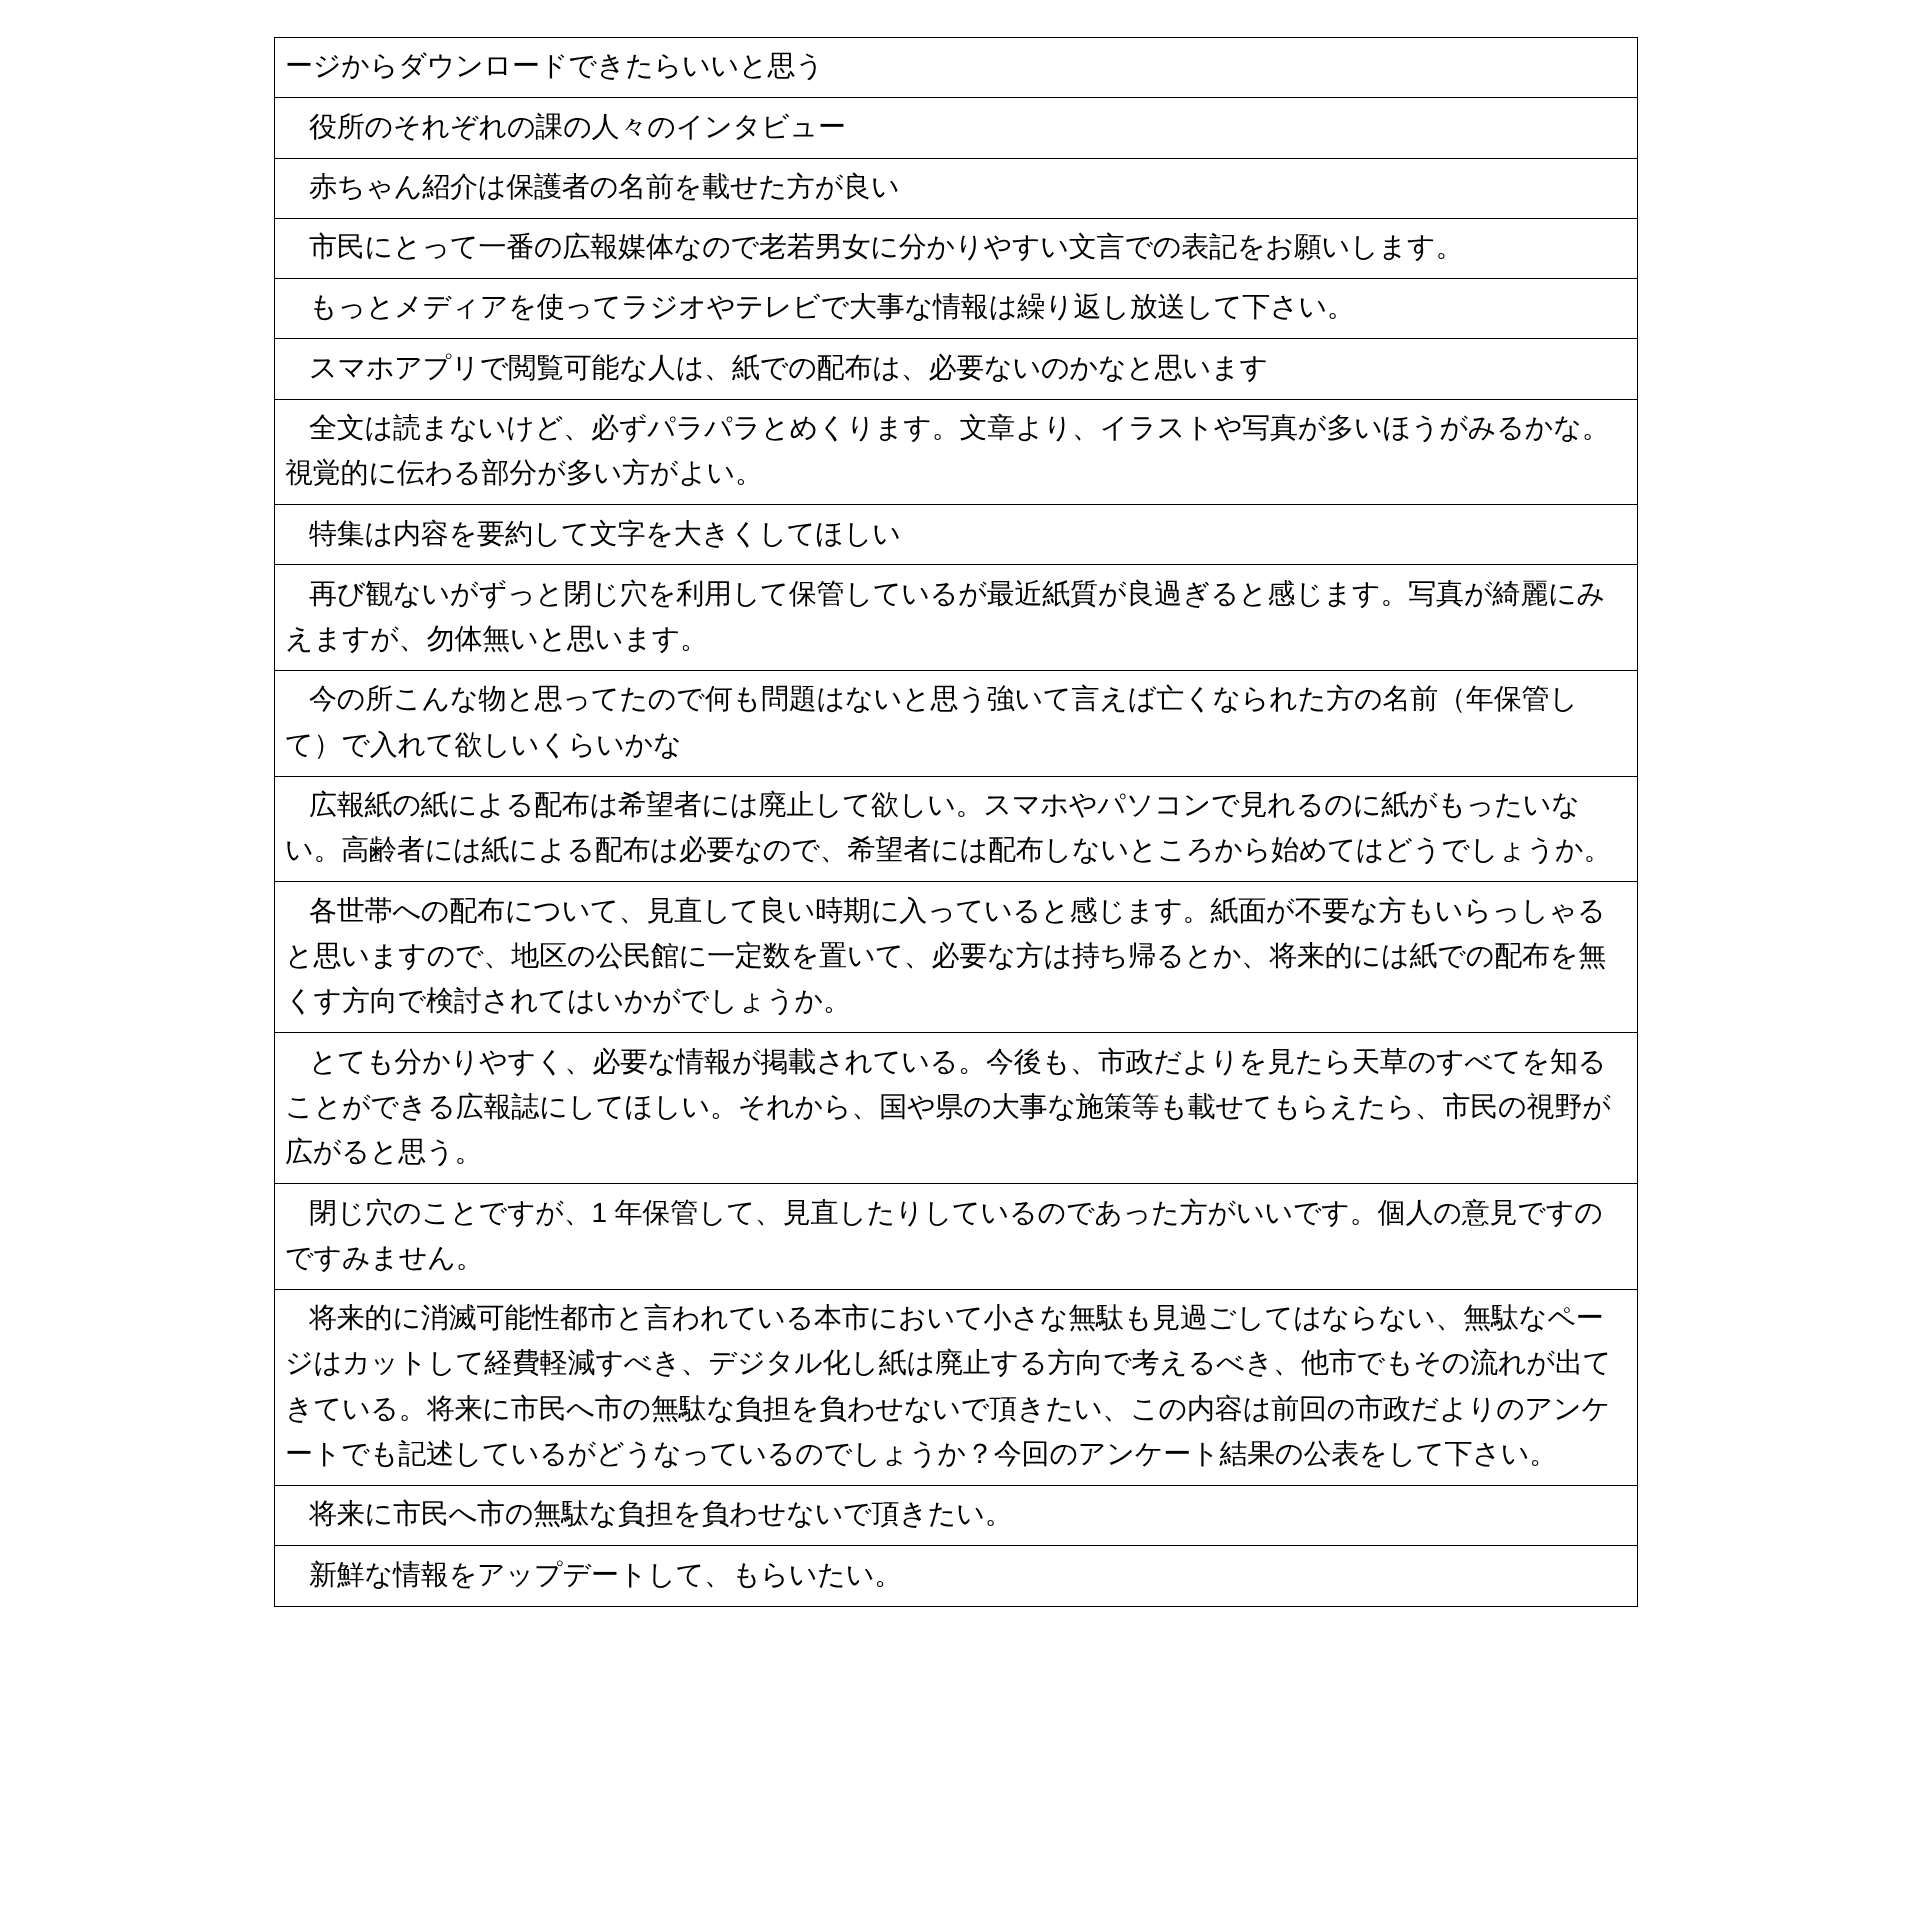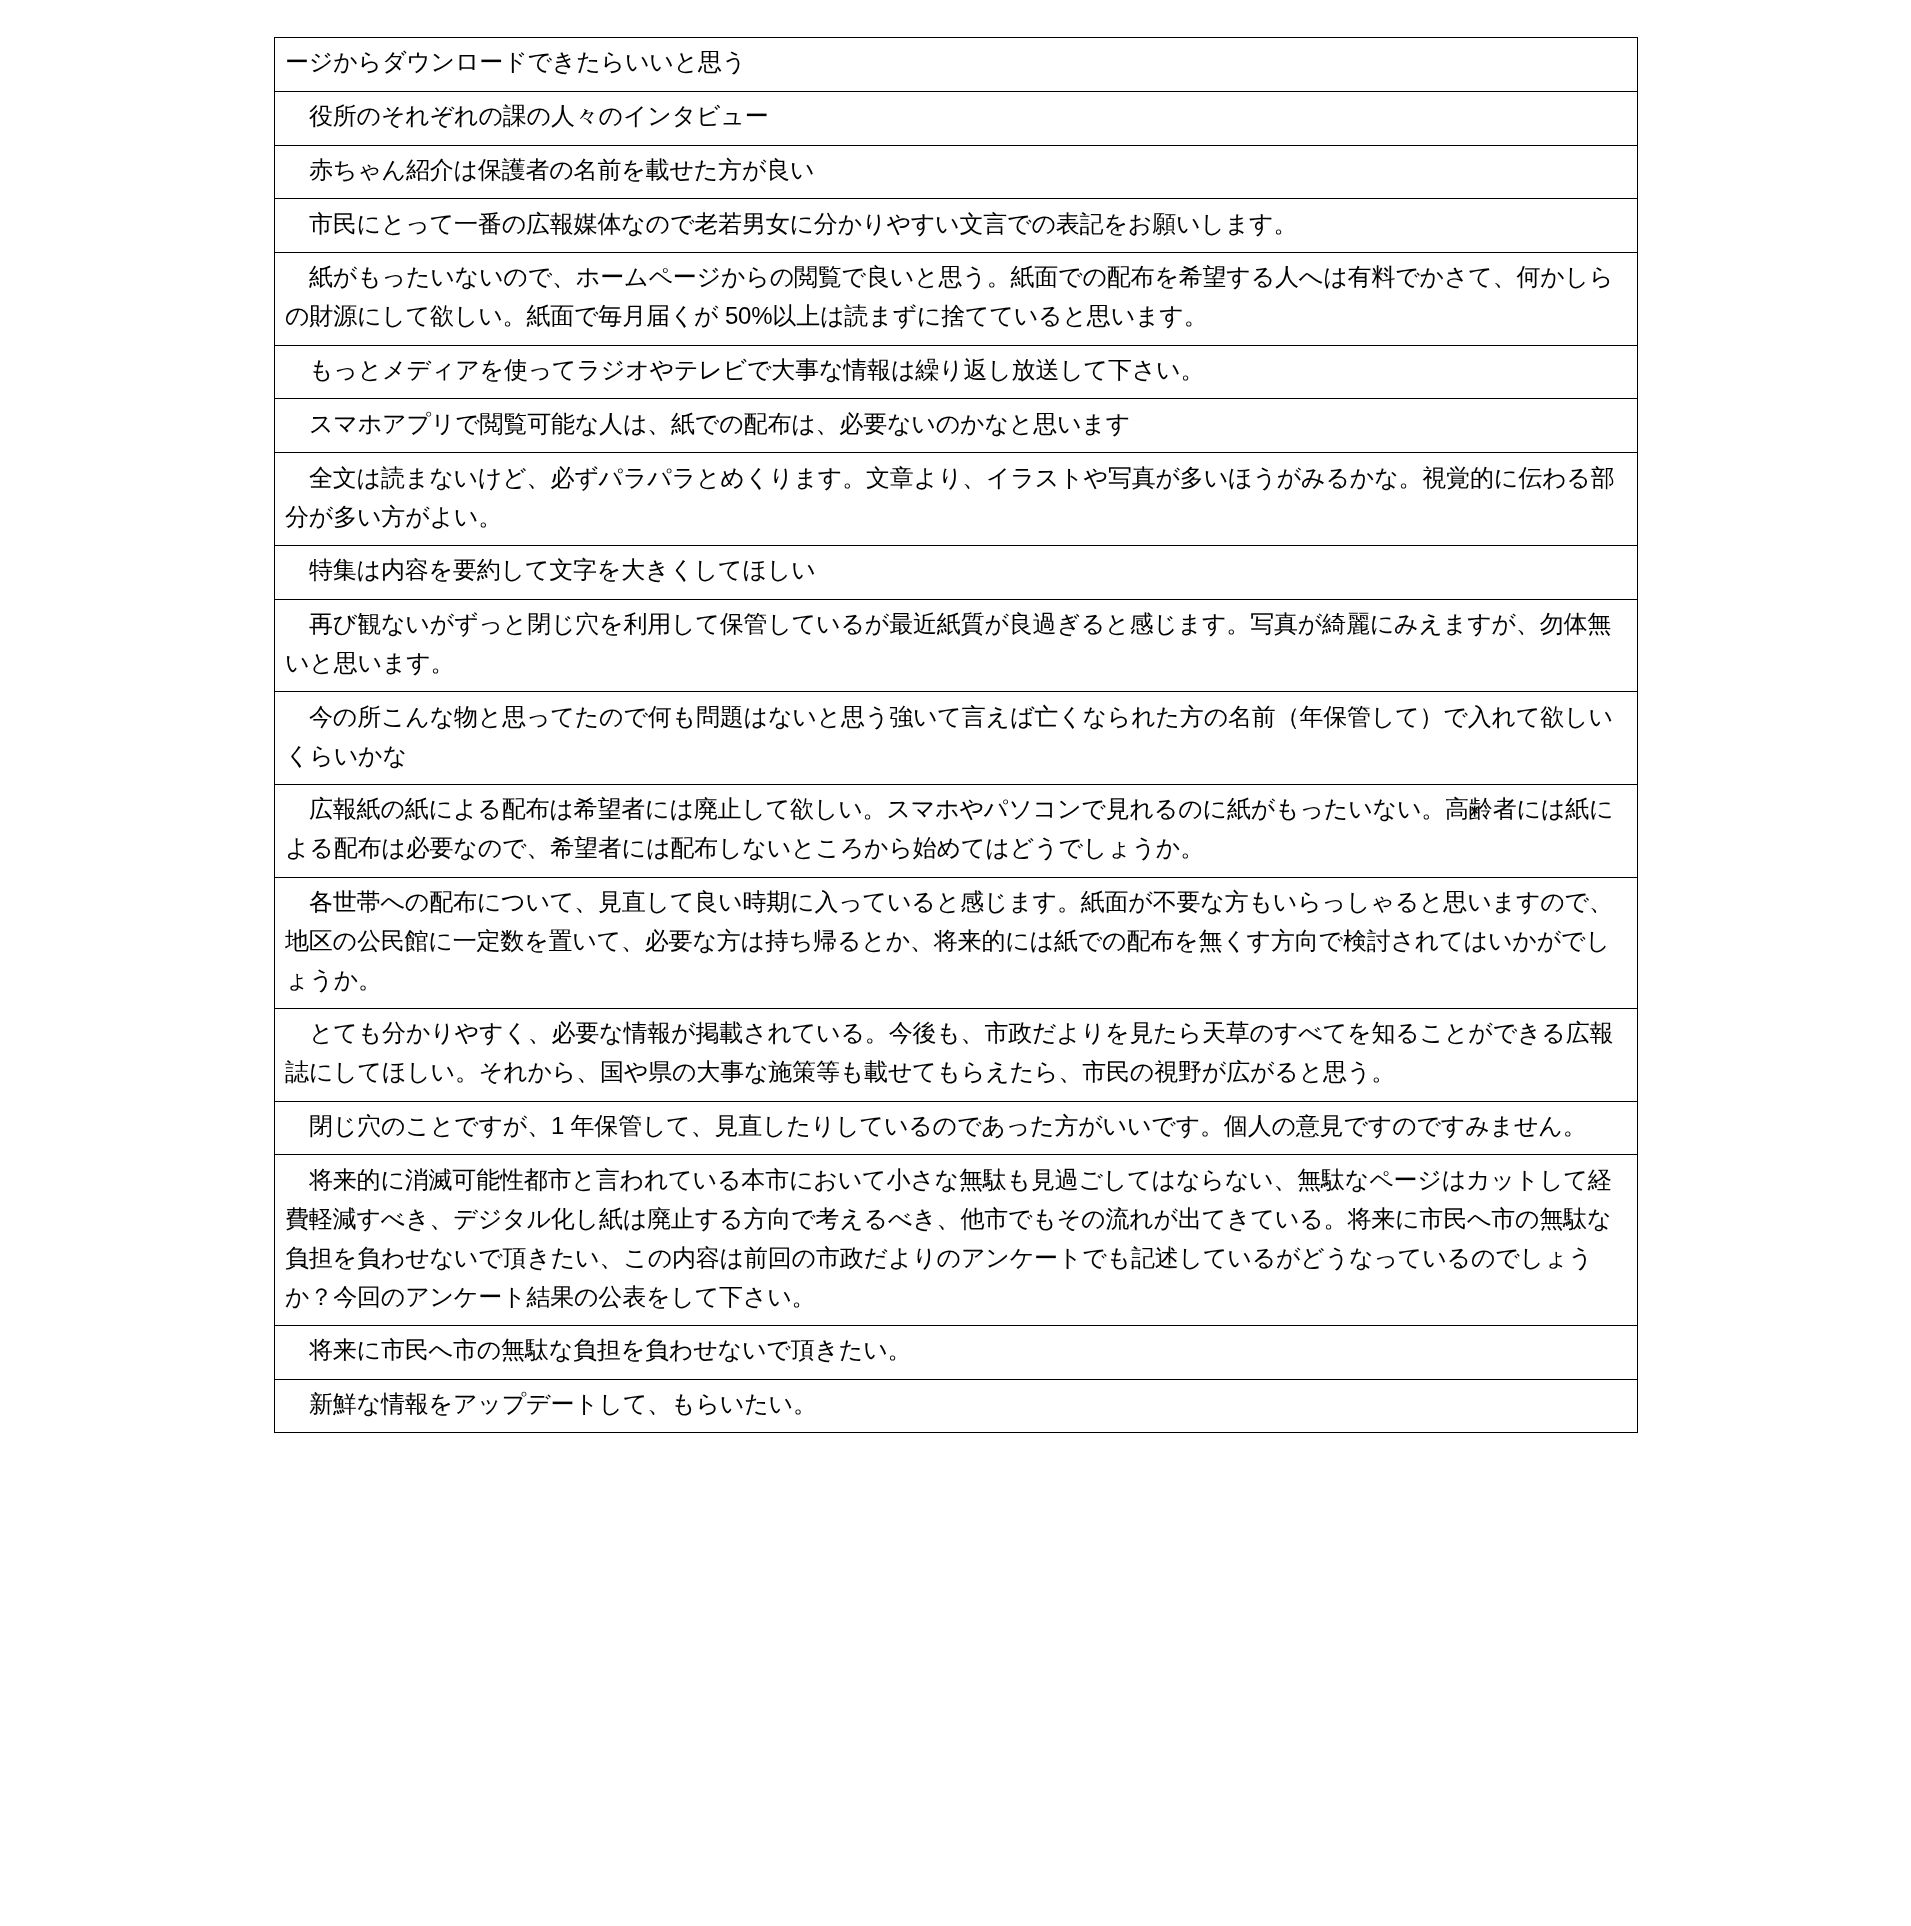--- a/index.html
+++ b/index.html
@@ -32,21 +32,21 @@
     top: 37px;
     width: 1364px;
     border-collapse: collapse;
     table-layout: fixed;
   }
 
   #comment-table td.cell {
     border: 1.9px solid #000000;
     padding: 5.4px 10px 8.5px 10px;
     vertical-align: top;
-    font-size: 24px;
+    font-size: 28px;
     line-height: 1.62;
     font-family: "Liberation Sans", "DejaVu Sans", sans-serif;
     font-weight: 400;
     letter-spacing: -0.2px;
     text-align: left;
     word-break: break-all;
     overflow-wrap: anywhere;
     margin-left: 7px;
   }
 
@@ -70,23 +70,20 @@
           <td class="cell no-indent">ージからダウンロードできたらいいと思う</td>
         </tr>
         <tr>
           <td class="cell indent">役所のそれぞれの課の人々のインタビュー</td>
         </tr>
         <tr>
           <td class="cell indent">赤ちゃん紹介は保護者の名前を載せた方が良い</td>
         </tr>
         <tr>
           <td class="cell indent">市民にとって一番の広報媒体なので老若男女に分かりやすい文言での表記をお願いします。</td>
-        </tr>
-        <tr>
-          <td class="cell indent">紙がもったいないので、ホームページからの閲覧で良いと思う。紙面での配布を希望する人へは有料でかさて、何かしらの財源にして欲しい。紙面で毎月届くが 50%以上は読まずに捨てていると思います。</td>
         </tr>
         <tr>
           <td class="cell indent">もっとメディアを使ってラジオやテレビで大事な情報は繰り返し放送して下さい。</td>
         </tr>
         <tr>
           <td class="cell indent">スマホアプリで閲覧可能な人は、紙での配布は、必要ないのかなと思います</td>
         </tr>
         <tr>
           <td class="cell indent">全文は読まないけど、必ずパラパラとめくります。文章より、イラストや写真が多いほうがみるかな。視覚的に伝わる部分が多い方がよい。</td>
         </tr>

